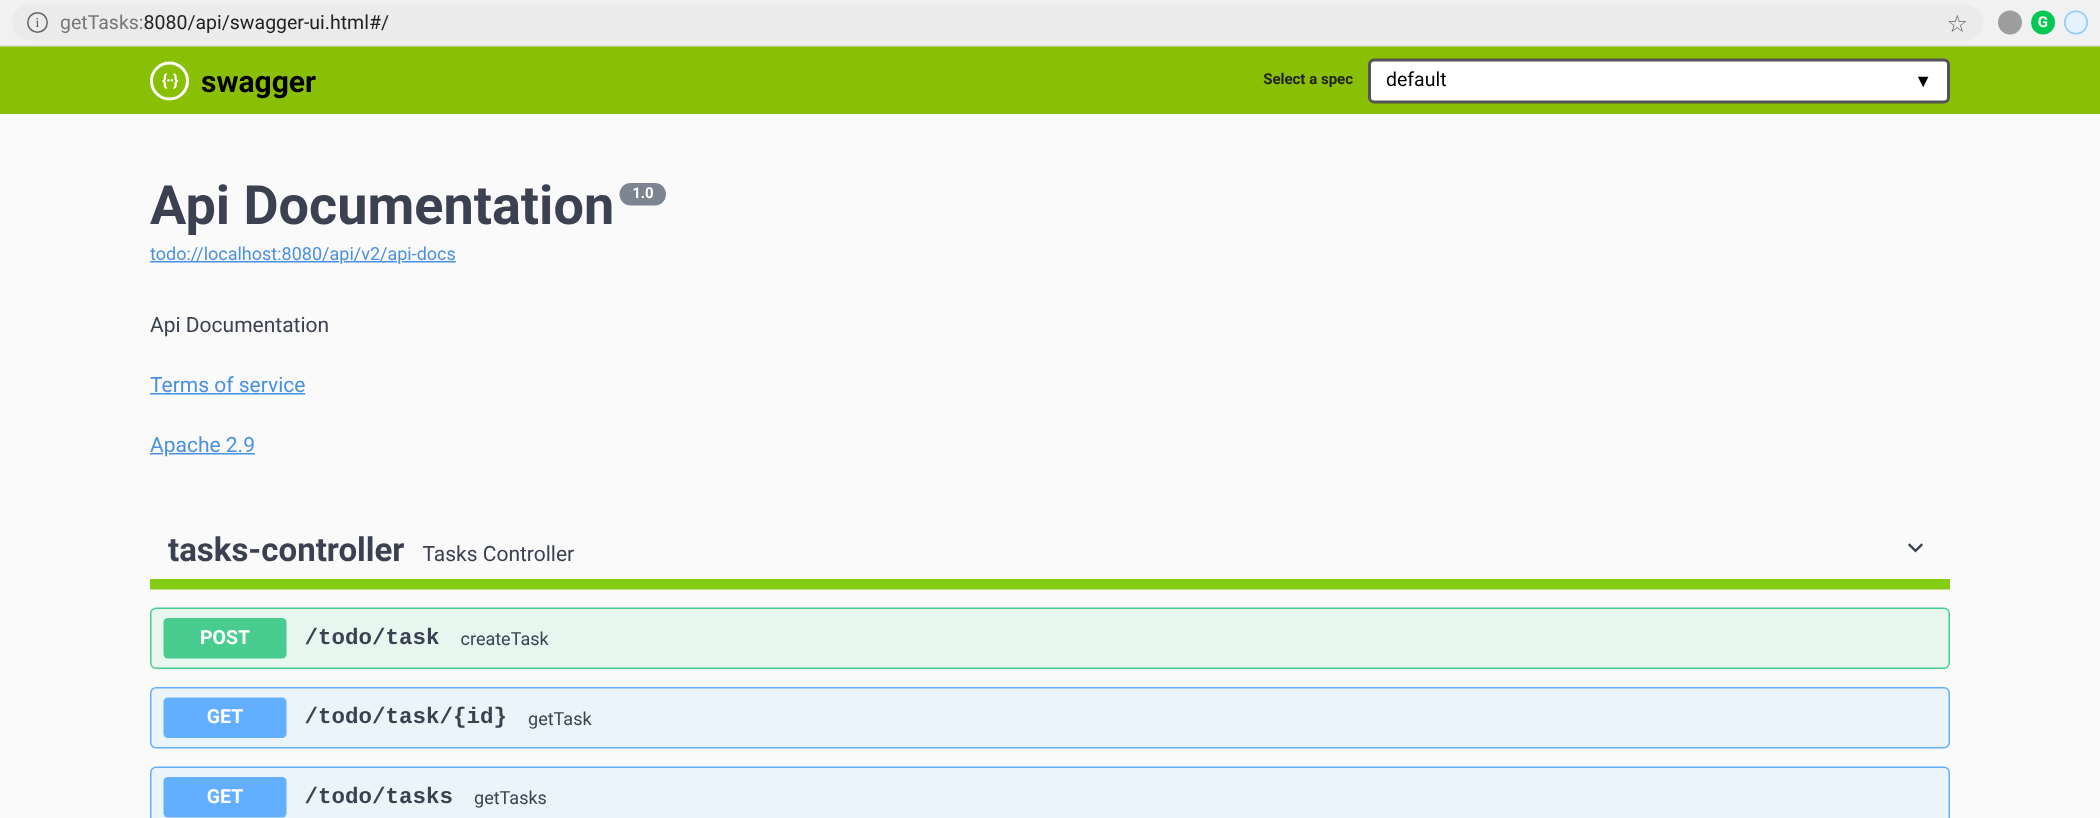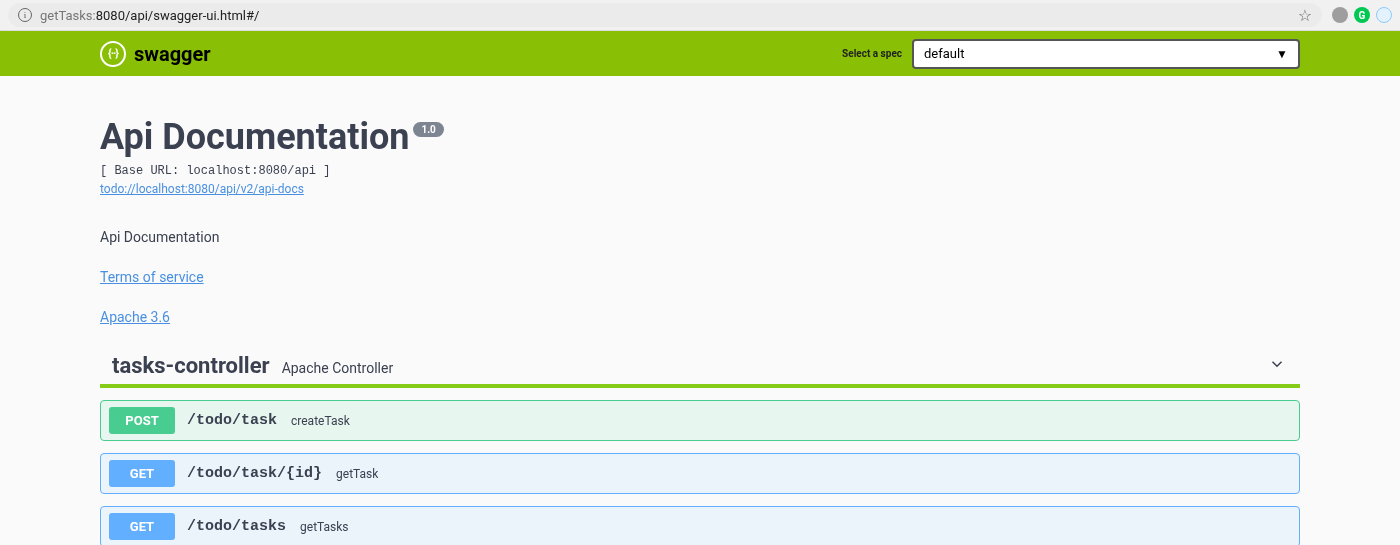--- a/index.html
+++ b/index.html
@@ -36,31 +36,31 @@
   .api-title { font-size: 36px; font-weight: 700; color: #3b4151; }
   .version-badge { background: #7d8492; color: #fff; font-size: 10px; font-weight: 700; padding: 2px 8px; border-radius: 12px; margin-top: 6px; }
   
   .base-url { font-family: "Courier New", monospace; font-size: 12px; color: #3b4151; margin-top: 6px; }
   .docs-link { font-size: 12px; color: #4990e2; text-decoration: underline; display: inline-block; margin-top: 2px; }
   
   .desc { font-size: 14px; color: #3b4151; margin-top: 32px; }
   .link { font-size: 14px; color: #4990e2; text-decoration: underline; display: block; margin-top: 24px; }
   
   
-  .tag-section { margin-top: 28px; border-bottom: 4px solid #84cc16; padding-bottom: 6px; display: flex; align-items: baseline; cursor: pointer; }
+  .tag-section { margin-top: 50px; border-bottom: 7px solid #84cc16; padding-bottom: 6px; display: flex; align-items: baseline; cursor: pointer; }
   .tag-name { font-size: 22px; font-weight: 700; color: #3b4151; margin: 0 12px; }
   .tag-desc { font-size: 14px; color: #3b4151; }
   .tag-toggle { margin-left: auto; margin-right: 14px; }
   .tag-toggle svg { width: 18px; height: 18px; }
   
   
   .opblock { margin-top: 12px; border-radius: 4px; display: flex; align-items: center; padding: 6px 8px; cursor: pointer; }
   .opblock.post { background: #e8f6f0; border: 1px solid #49cc90; }
   .opblock.get  { background: #ebf3fb; border: 1px solid #61affe; }
-  .method { width: 66px; text-align: center; color: #fff; font-weight: 700; font-size: 13px; padding: 6px 0; border-radius: 3px; }
+  .method { width: 82px; text-align: center; color: #fff; font-weight: 700; font-size: 13px; padding: 6px 0; border-radius: 3px; }
   .method.post { background: #49cc90; }
   .method.get  { background: #61affe; }
   .op-path { font-family: "Courier New", monospace; font-size: 15px; font-weight: 700; color: #3b4151; margin-left: 12px; }
   .op-summary { font-size: 12px; color: #3b4151; margin-left: 14px; }
 </style>
 </head>
 <body>
 
 <div class="browser-bar">
   <div class="url-wrap">
@@ -92,31 +92,30 @@
     </div>
   </div>
 </div>
 
 <div class="container">
 
   <div class="title-row">
     <h1 class="api-title">Api Documentation</h1>
     <span class="version-badge">1.0</span>
   </div>
-  <div class="base-url">[ Base URL: localhost:8080/api ]</div>
   <a class="docs-link" href="#">todo://localhost:8080/api/v2/api-docs</a>
 
   <div class="desc">Api Documentation</div>
   <a class="link" href="#">Terms of service</a>
-  <a class="link" href="#">Apache 3.6</a>
+  <a class="link" href="#">Apache 2.9</a>
 
   
   <div class="tag-section">
     <span class="tag-name">tasks-controller</span>
-    <span class="tag-desc">Apache Controller</span>
+    <span class="tag-desc">Tasks Controller</span>
     <span class="tag-toggle">
       <svg viewBox="0 0 24 24" fill="none" stroke="#3b4151" stroke-width="2">
           <polyline points="6 9 12 15 18 9"></polyline>
         </svg>
     </span>
   </div>
 
   
   <div id="ops">
       <div class="opblock post">

